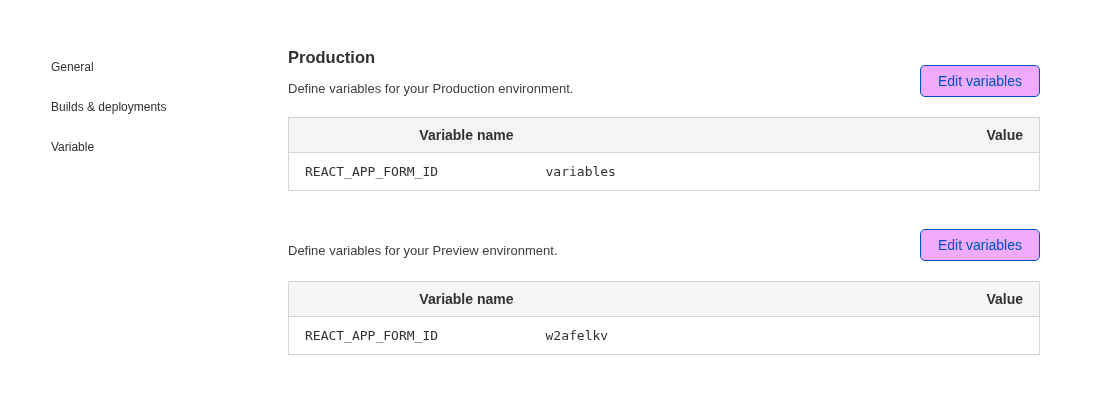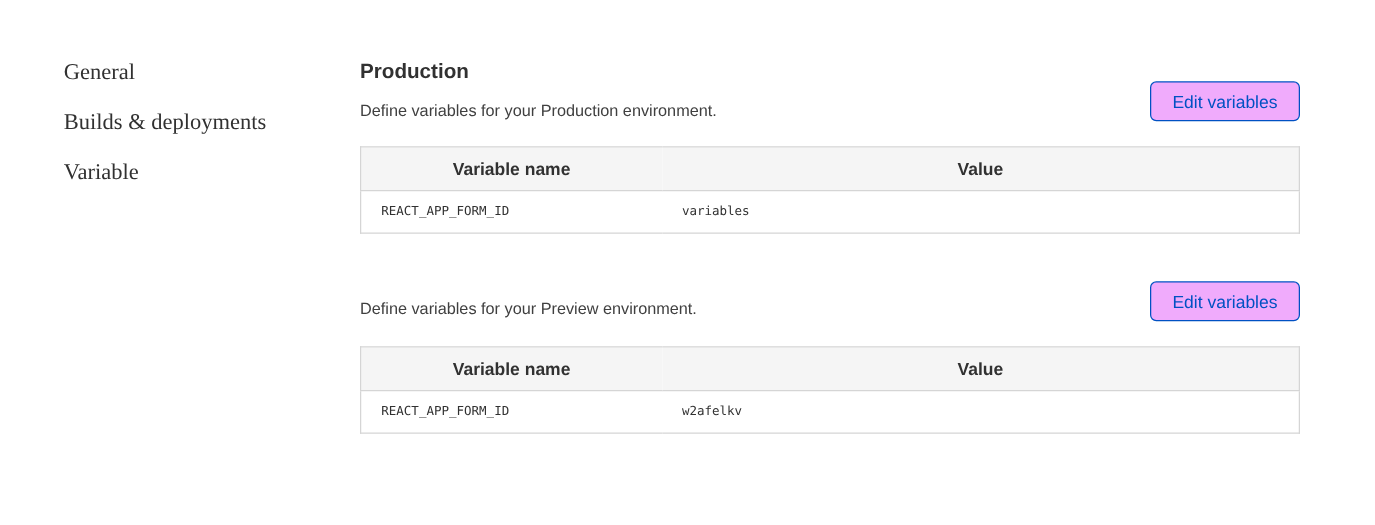--- a/index.html
+++ b/index.html
@@ -12,28 +12,27 @@
     color: #313131;
     overflow: hidden;
   }
   .page { display: flex; padding-top: 47px; }
 
   
   .sidebar { width: 250px; margin-left: 38px; flex-shrink: 0; }
   .nav-item {
     height: 40px;
     display: flex;
-    align-items: flex-start;
+    align-items: center;
     padding-left: 9px;
     border-left: 4px solid transparent;
-    font-size: 18px;
+    font-size: 12px;
     color: #313131;
     cursor: pointer;
     user-select: none;
-    font-family: Liberation Serif, serif;
   }
   .nav-item.selected {
     background: #f2f2f2;
     border-left-color: #0051c3;
     font-weight: 700;
   }
 
   
   .content { width: 752px; }
   .env-section + .env-section { margin-top: 38px; }
@@ -65,33 +64,33 @@
   }
 
   
   .vars-table {
     width: 100%;
     margin-top: 20px;
     border-collapse: collapse;
     border: 1px solid #d5d5d5;
   }
   .vars-table th {
-    text-align: center;
+    text-align: right;
     background: #f5f5f5;
     font-size: 14px;
     font-weight: 700;
     color: #313131;
     padding: 9px 16px;
     border-bottom: 1px solid #d5d5d5;
   }
   .vars-table th:first-child { width: 241px; }
   .vars-table td {
     padding: 11px 16px;
     font-family: "DejaVu Sans Mono", monospace;
-    font-size: 10px;
+    font-size: 13px;
     color: #313131;
     background: #ffffff;
   }
 </style>
 </head>
 <body>
 
 <div class="page">
 
   <nav class="sidebar">

